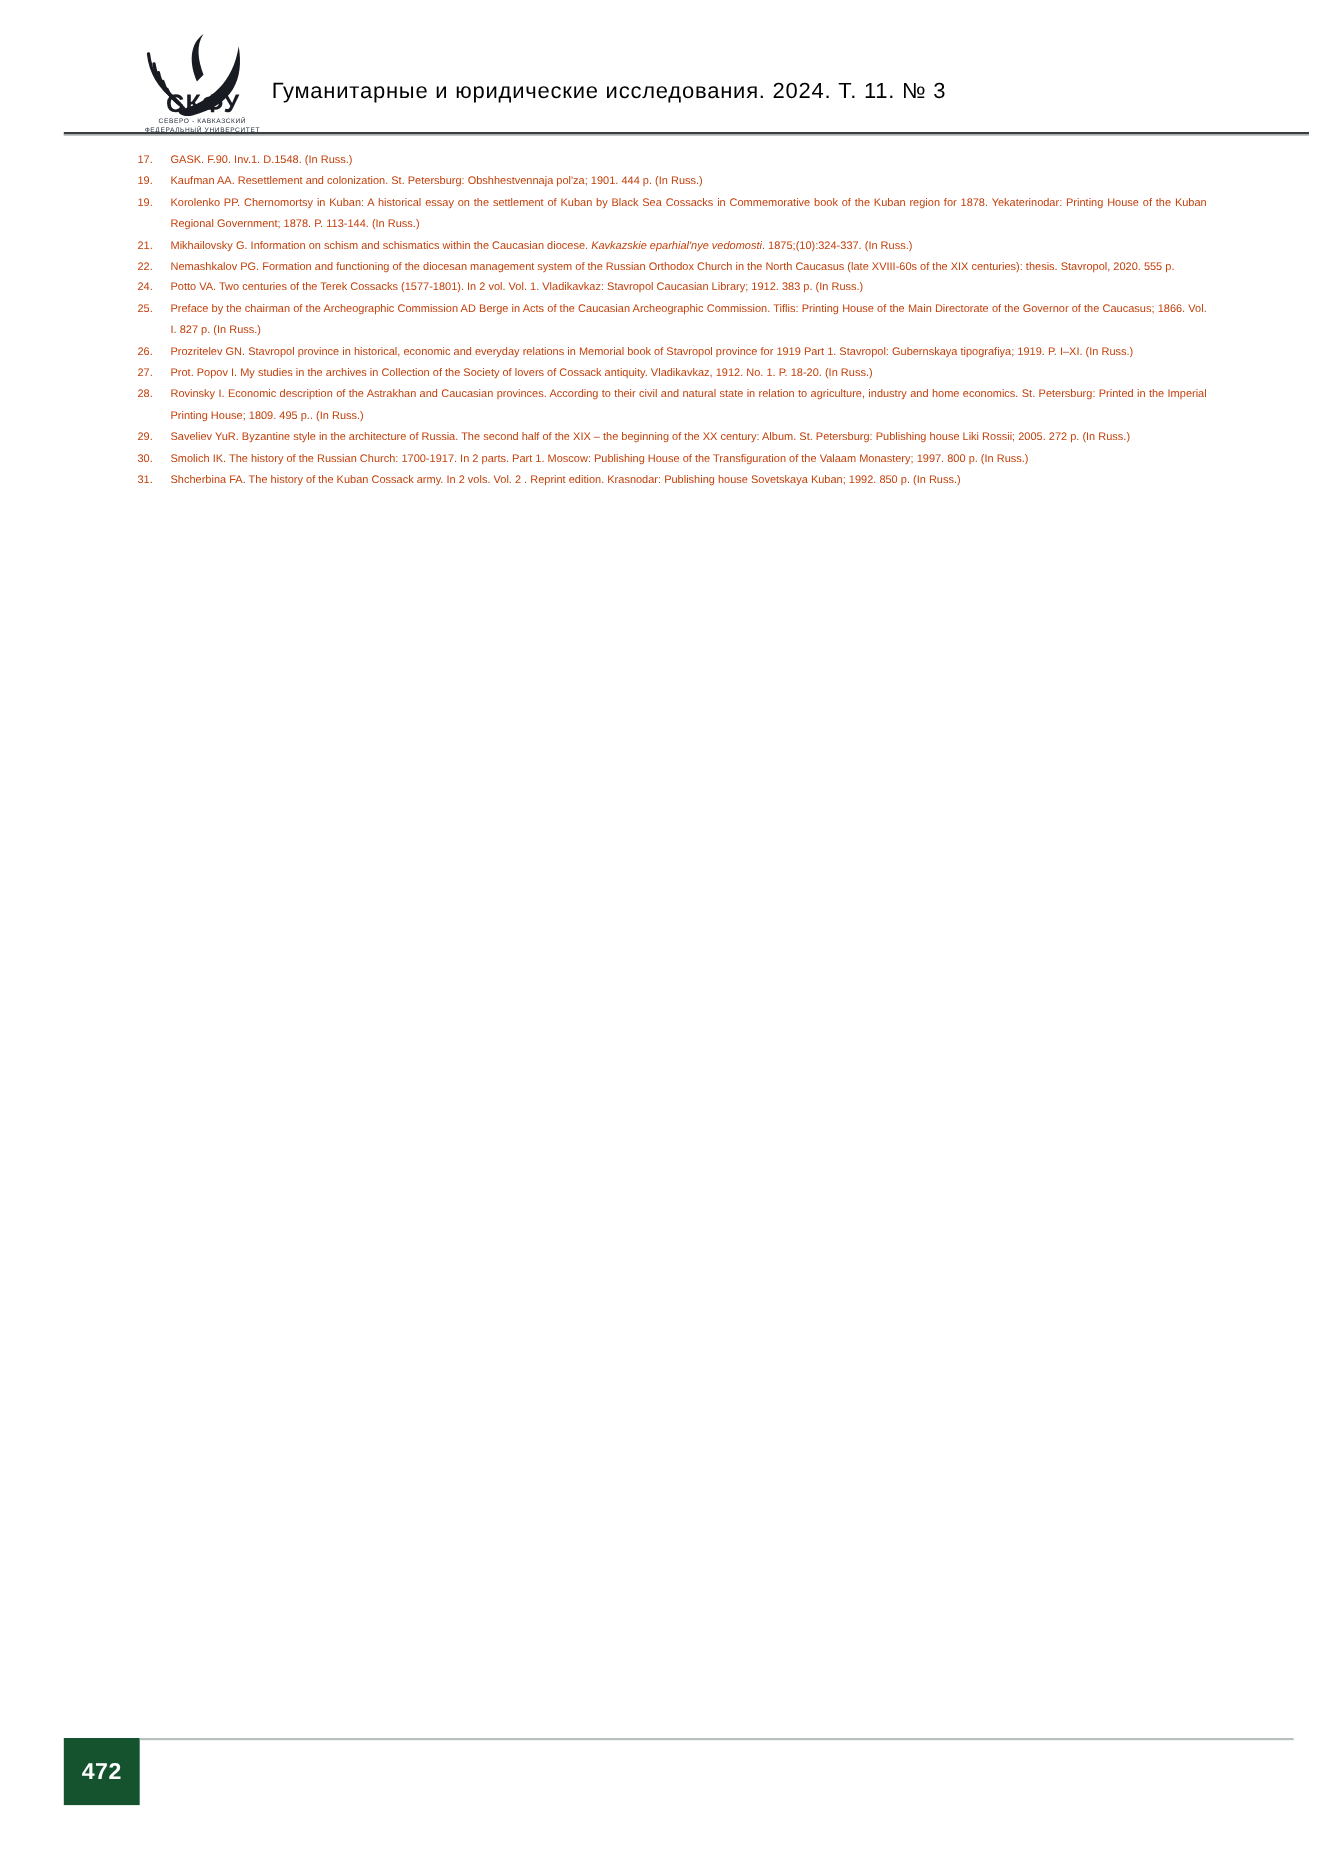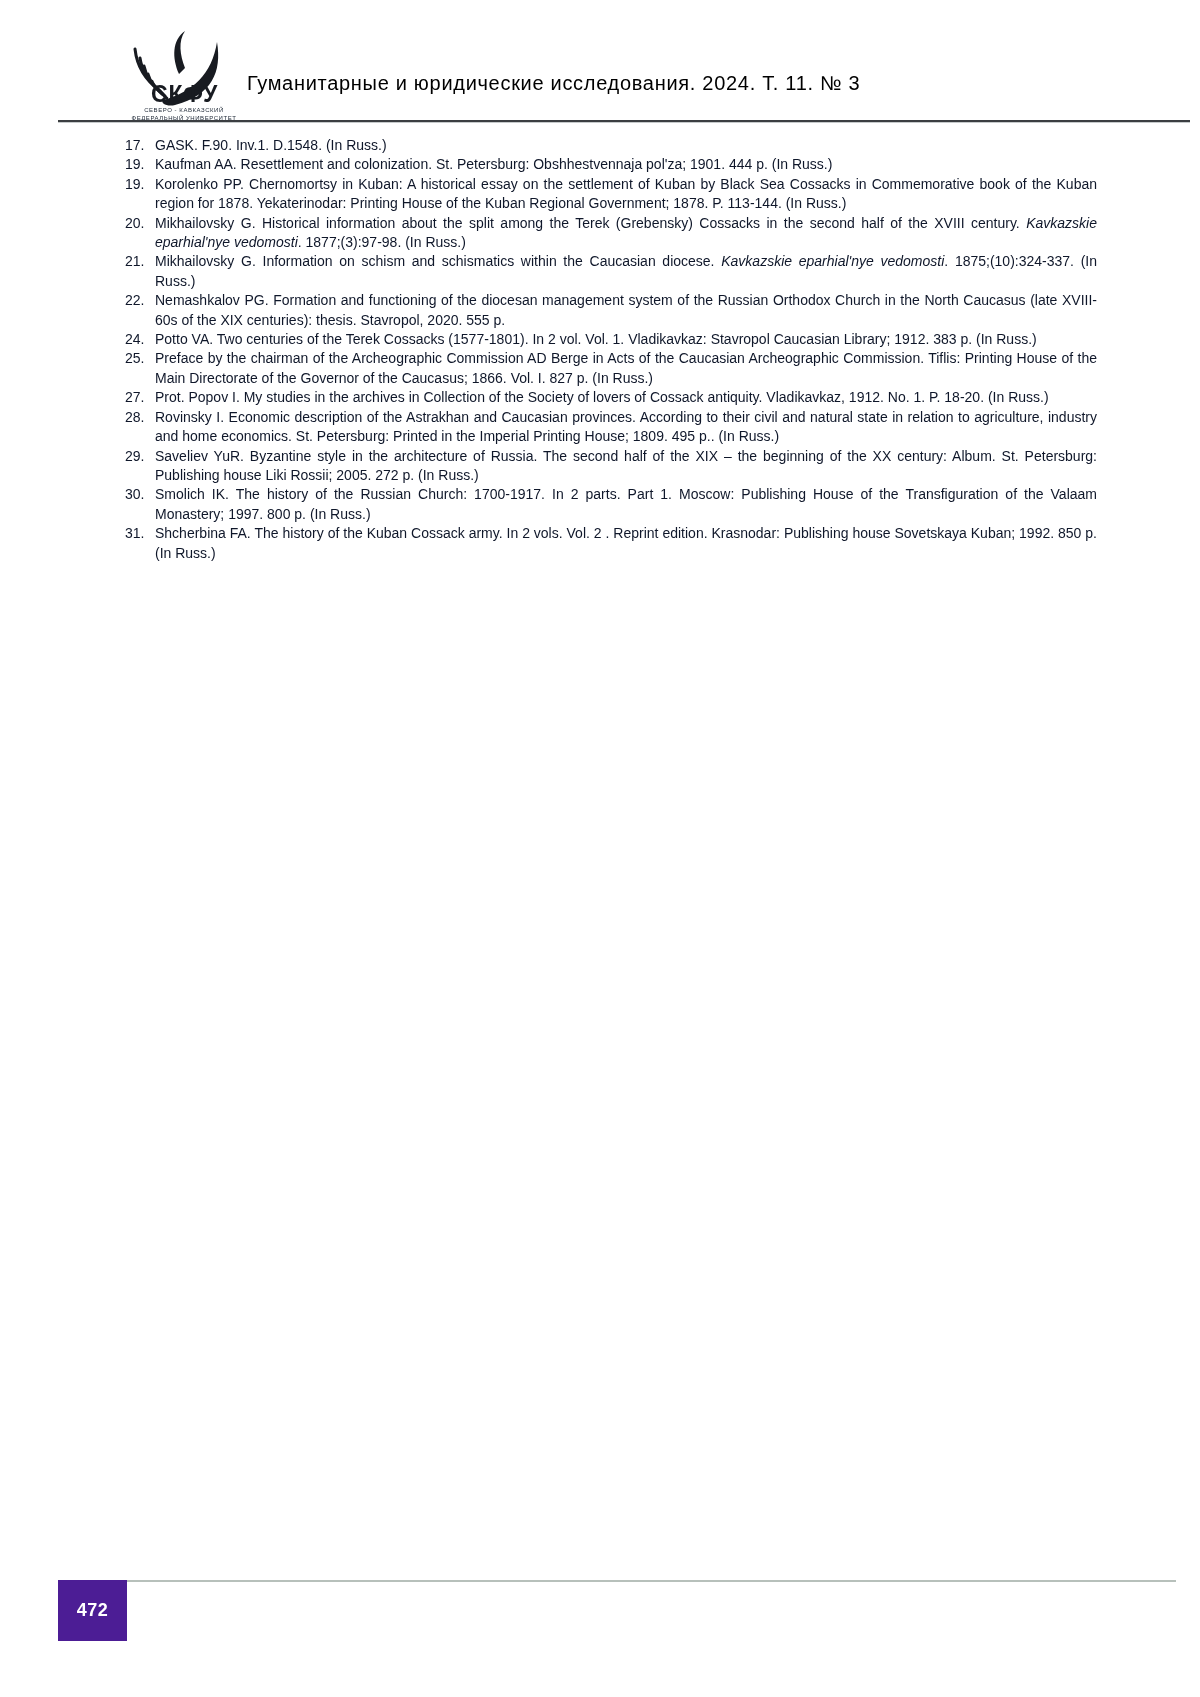--- a/index.html
+++ b/index.html
@@ -20,33 +20,33 @@
     color: #000000; white-space: nowrap;
   }
   .header-rule {
     position: absolute; left: 58px; top: 120px; width: 1132px;
     height: 2px; background: #3b3e41; border-bottom: 1px solid #c6cacb;
   }
 
   
   .references {
     position: absolute; left: 125px; top: 136px; width: 972px;
-    font-size: 14px; line-height: 19.4px;
+    font-size: 10px; line-height: 19.4px;
     text-align: justify;
-    color: #0f172a;
+    color: #c2410c;
   }
   .ref { padding-left: 30px; text-indent: -30px; }
   .ref-num { display: inline-block; width: 30px; text-indent: 0; }
   .ref i { font-style: italic; }
 
   
   .footer-box {
     position: absolute; left: 58px; top: 1580px; width: 69px; height: 61px;
-    background: #4c1d95; color: #ffffff;
-    font-size: 18px; font-weight: bold; letter-spacing: 0.5px;
+    background: #14532d; color: #ffffff;
+    font-size: 21px; font-weight: bold; letter-spacing: 0.5px;
     display: flex; align-items: center; justify-content: center;
   }
   .footer-rule {
     position: absolute; left: 127px; top: 1580px; width: 1049px;
     height: 2px; background: #b7c0bb;
   }
 </style>
 </head>
 <body>
 
@@ -74,25 +74,25 @@
 
     <div class="journal-title">Гуманитарные и юридические исследования. 2024. Т. 11. № 3</div>
 
     <div class="header-rule"></div>
   </div>
 
   <div class="references">
       <div class="ref"><span class="ref-num">17.</span><span>GASK. F.90. Inv.1. D.1548. (In Russ.)</span></div>
       <div class="ref"><span class="ref-num">19.</span><span>Kaufman AA. Resettlement and colonization. St. Petersburg: Obshhestvennaja pol'za; 1901. 444 p. (In Russ.)</span></div>
       <div class="ref"><span class="ref-num">19.</span><span>Korolenko PP. Chernomortsy in Kuban: A historical essay on the settlement of Kuban by Black Sea Cossacks in Commemorative book of the Kuban region for 1878. Yekaterinodar: Printing House of the Kuban Regional Government; 1878. P. 113-144. (In Russ.)</span></div>
-      <div class="ref"><span class="ref-num">20.</span><span>Mikhailovsky G. Historical information about the split among the Terek (Grebensky) Cossacks in the second half of the XVIII century. </span><i>Kavkazskie eparhial'nye vedomosti</i><span>. 1877;(3):97-98. (In Russ.)</span></div>
       <div class="ref"><span class="ref-num">21.</span><span>Mikhailovsky G. Information on schism and schismatics within the Caucasian diocese. </span><i>Kavkazskie eparhial'nye vedomosti</i><span>. 1875;(10):324-337. (In Russ.)</span></div>
       <div class="ref"><span class="ref-num">22.</span><span>Nemashkalov PG. Formation and functioning of the diocesan management system of the Russian Orthodox Church in the North Caucasus (late XVIII-60s of the XIX centuries): thesis. Stavropol, 2020. 555 p.</span></div>
       <div class="ref"><span class="ref-num">24.</span><span>Potto VA. Two centuries of the Terek Cossacks (1577-1801). In 2 vol. Vol. 1. Vladikavkaz: Stavropol Caucasian Library; 1912. 383 p. (In Russ.)</span></div>
       <div class="ref"><span class="ref-num">25.</span><span>Preface by the chairman of the Archeographic Commission AD Berge in Acts of the Caucasian Archeographic Commission. Tiflis: Printing House of the Main Directorate of the Governor of the Caucasus; 1866. Vol. I. 827 p. (In Russ.)</span></div>
+      <div class="ref"><span class="ref-num">26.</span><span>Prozritelev GN. Stavropol province in historical, economic and everyday relations in Memorial book of Stavropol province for 1919 Part 1. Stavropol: Gubernskaya tipografiya; 1919. P. I–XI. (In Russ.)</span></div>
       <div class="ref"><span class="ref-num">27.</span><span>Prot. Popov I. My studies in the archives in Collection of the Society of lovers of Cossack antiquity. Vladikavkaz, 1912. No. 1. P. 18-20. (In Russ.)</span></div>
       <div class="ref"><span class="ref-num">28.</span><span>Rovinsky I. Economic description of the Astrakhan and Caucasian provinces. According to their civil and natural state in relation to agriculture, industry and home economics. St. Petersburg: Printed in the Imperial Printing House; 1809. 495 p.. (In Russ.)</span></div>
       <div class="ref"><span class="ref-num">29.</span><span>Saveliev YuR. Byzantine style in the architecture of Russia. The second half of the XIX – the beginning of the XX century: Album. St. Petersburg: Publishing house Liki Rossii; 2005. 272 p. (In Russ.)</span></div>
       <div class="ref"><span class="ref-num">30.</span><span>Smolich IK. The history of the Russian Church: 1700-1917. In 2 parts. Part 1. Moscow: Publishing House of the Transfiguration of the Valaam Monastery; 1997. 800 p. (In Russ.)</span></div>
       <div class="ref"><span class="ref-num">31.</span><span>Shcherbina FA. The history of the Kuban Cossack army. In 2 vols. Vol. 2 . Reprint edition. Krasnodar: Publishing house Sovetskaya Kuban; 1992. 850 p. (In Russ.)</span></div>
     </div>
 
   <div>
     <div class="footer-box">472</div>
     <div class="footer-rule"></div>

